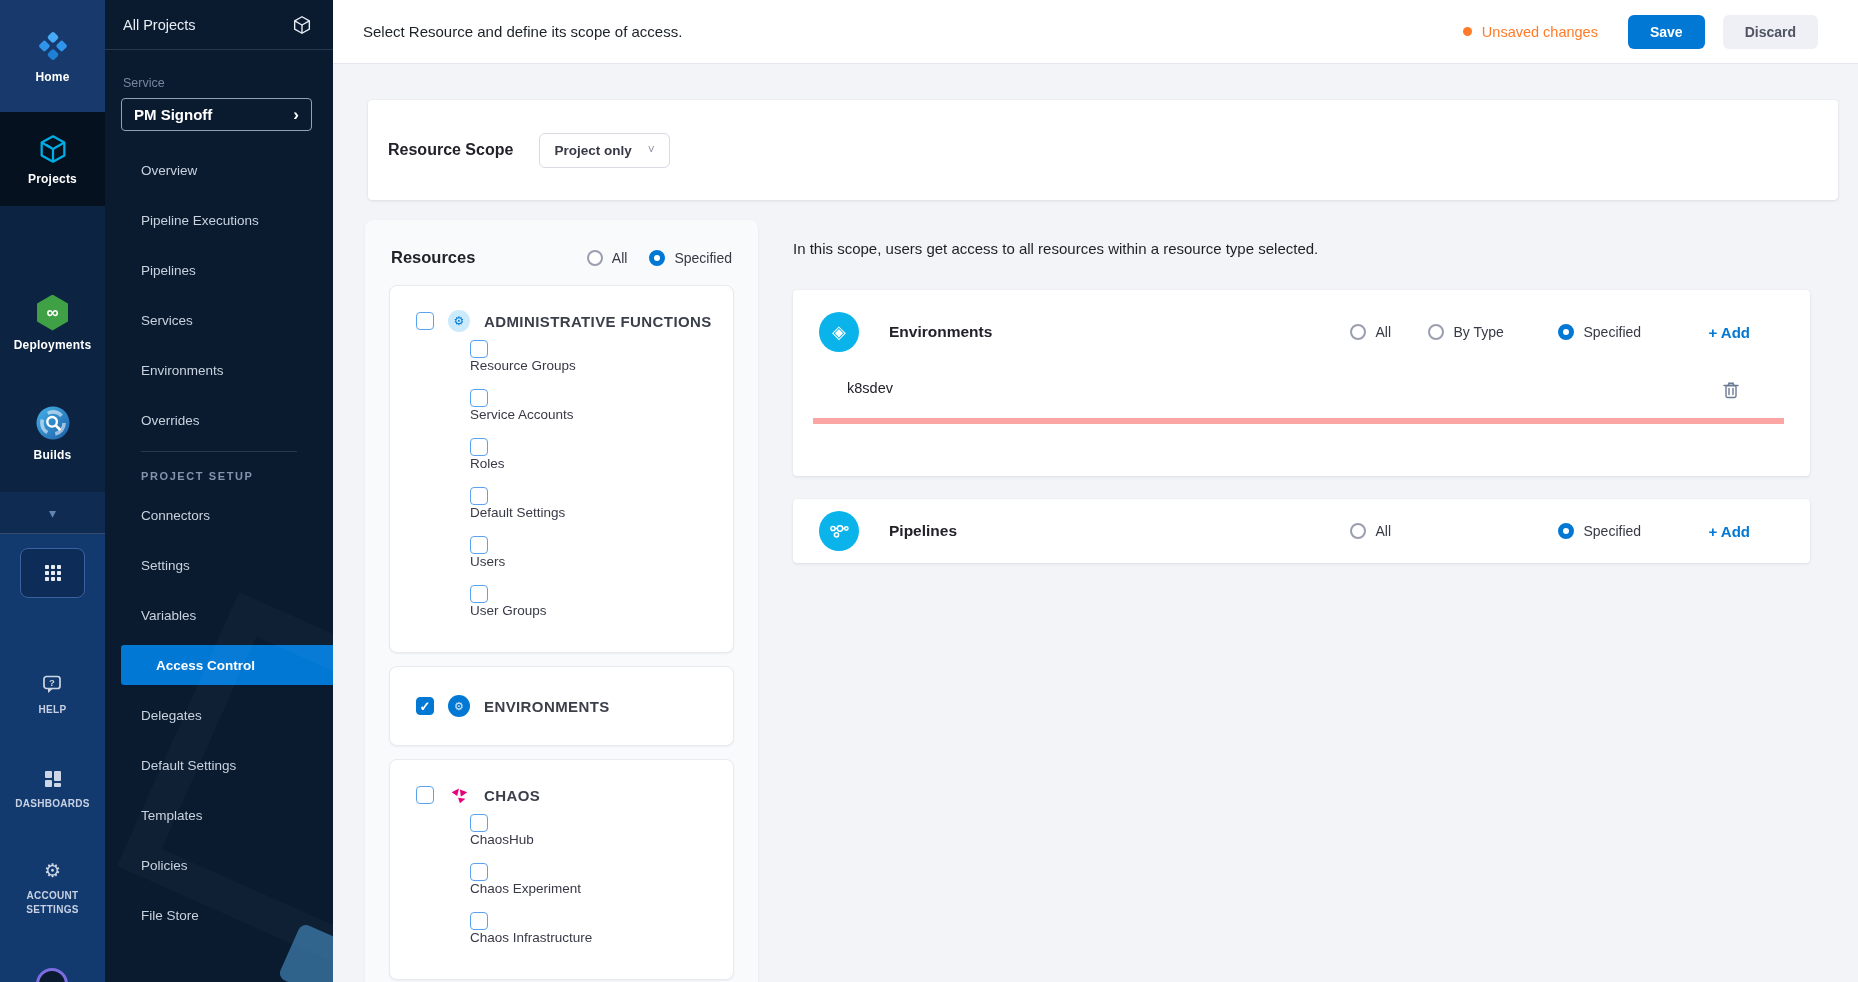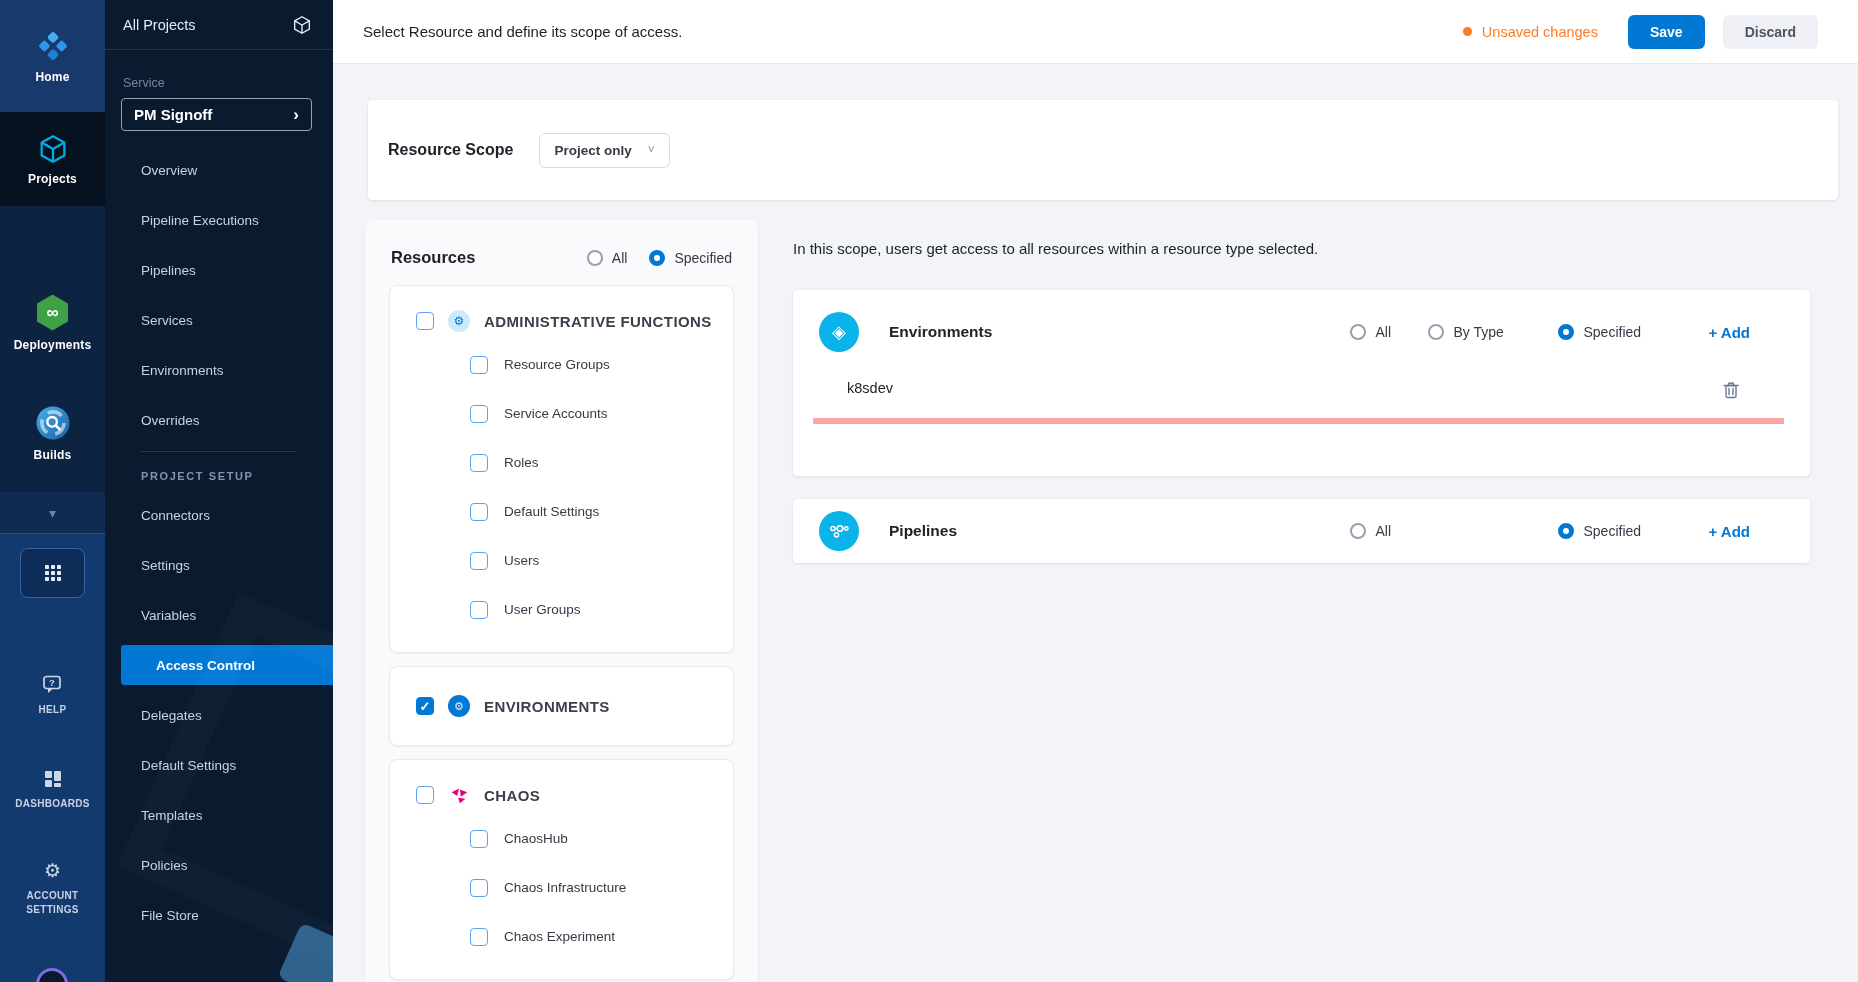--- a/index.html
+++ b/index.html
@@ -71,21 +71,21 @@
   .rpair { display:flex; align-items:center; gap:9px; }
   .rlabel { font-size:14px; color:#383946; }
   .res-card { background:#fff; border:1px solid #e8eaf0; border-radius:8px; box-shadow:0 1px 2px rgba(40,41,61,.06); margin-bottom:13px; padding:24px 10px 18px 26px; }
   .grp-row { display:flex; align-items:center; gap:14px; }
   .cbox { width:18px; height:18px; border:1.5px solid #58a2ef; border-radius:4px; background:#fff; flex:none; cursor:pointer; }
   .cbox.checked { background:#0278d5; border-color:#0278d5; color:#fff; font-size:13px; font-weight:700; display:flex; align-items:center; justify-content:center; line-height:1; }
   .grp-icon { width:22px; height:22px; border-radius:50%; display:flex; align-items:center; justify-content:center; flex:none; }
   .grp-icon.admin { background:#cbeafc; color:#0278d5; font-size:12px; }
   .grp-icon.env { background:#0278d5; color:rgba(255,255,255,.85); font-size:11px; }
   .grp-label { font-size:15px; font-weight:600; color:#3a3f4a; letter-spacing:.4px; }
-  .child-row { display:flex; align-items:center; gap:16px; height:49px; margin-left:54px; }
+  .child-row { display:flex; gap:0; height:49px; margin-left:54px;flex-direction:column; }
   .child-label { font-size:13.5px; color:#383946; }
 
   
   .scope-desc { position:absolute; left:460px; top:176px; font-size:15px; color:#1c2127; }
   .scope-card { position:absolute; left:460px; width:1017px; }
   .env-card { top:226px; height:186px; }
   .pipe-card { top:435px; height:64px; }
   .scope-row { display:flex; align-items:center; padding:0 60px 0 26px; }
   .env-head { height:84px; }
   .pipe-row { height:64px; }
@@ -338,25 +338,25 @@
             </g>
           </svg>
           <span class="grp-label">CHAOS</span>
         </div>
         <div class="child-row" style="margin-top:8px;">
           <span class="cbox"></span>
           <span class="child-label">ChaosHub</span>
         </div>
         <div class="child-row">
           <span class="cbox"></span>
+          <span class="child-label">Chaos Experiment</span>
+        </div>
+        <div class="child-row">
+          <span class="cbox"></span>
           <span class="child-label">Chaos Infrastructure</span>
-        </div>
-        <div class="child-row">
-          <span class="cbox"></span>
-          <span class="child-label">Chaos Experiment</span>
         </div>
       </div>
     </div>
 
     <div class="scope-desc">In this scope, users get access to all resources within a resource type selected.</div>
 
     <div class="card scope-card env-card">
       <div class="scope-row env-head">
         <span class="scope-icon">◈</span>
         <span class="scope-title">Environments</span>

